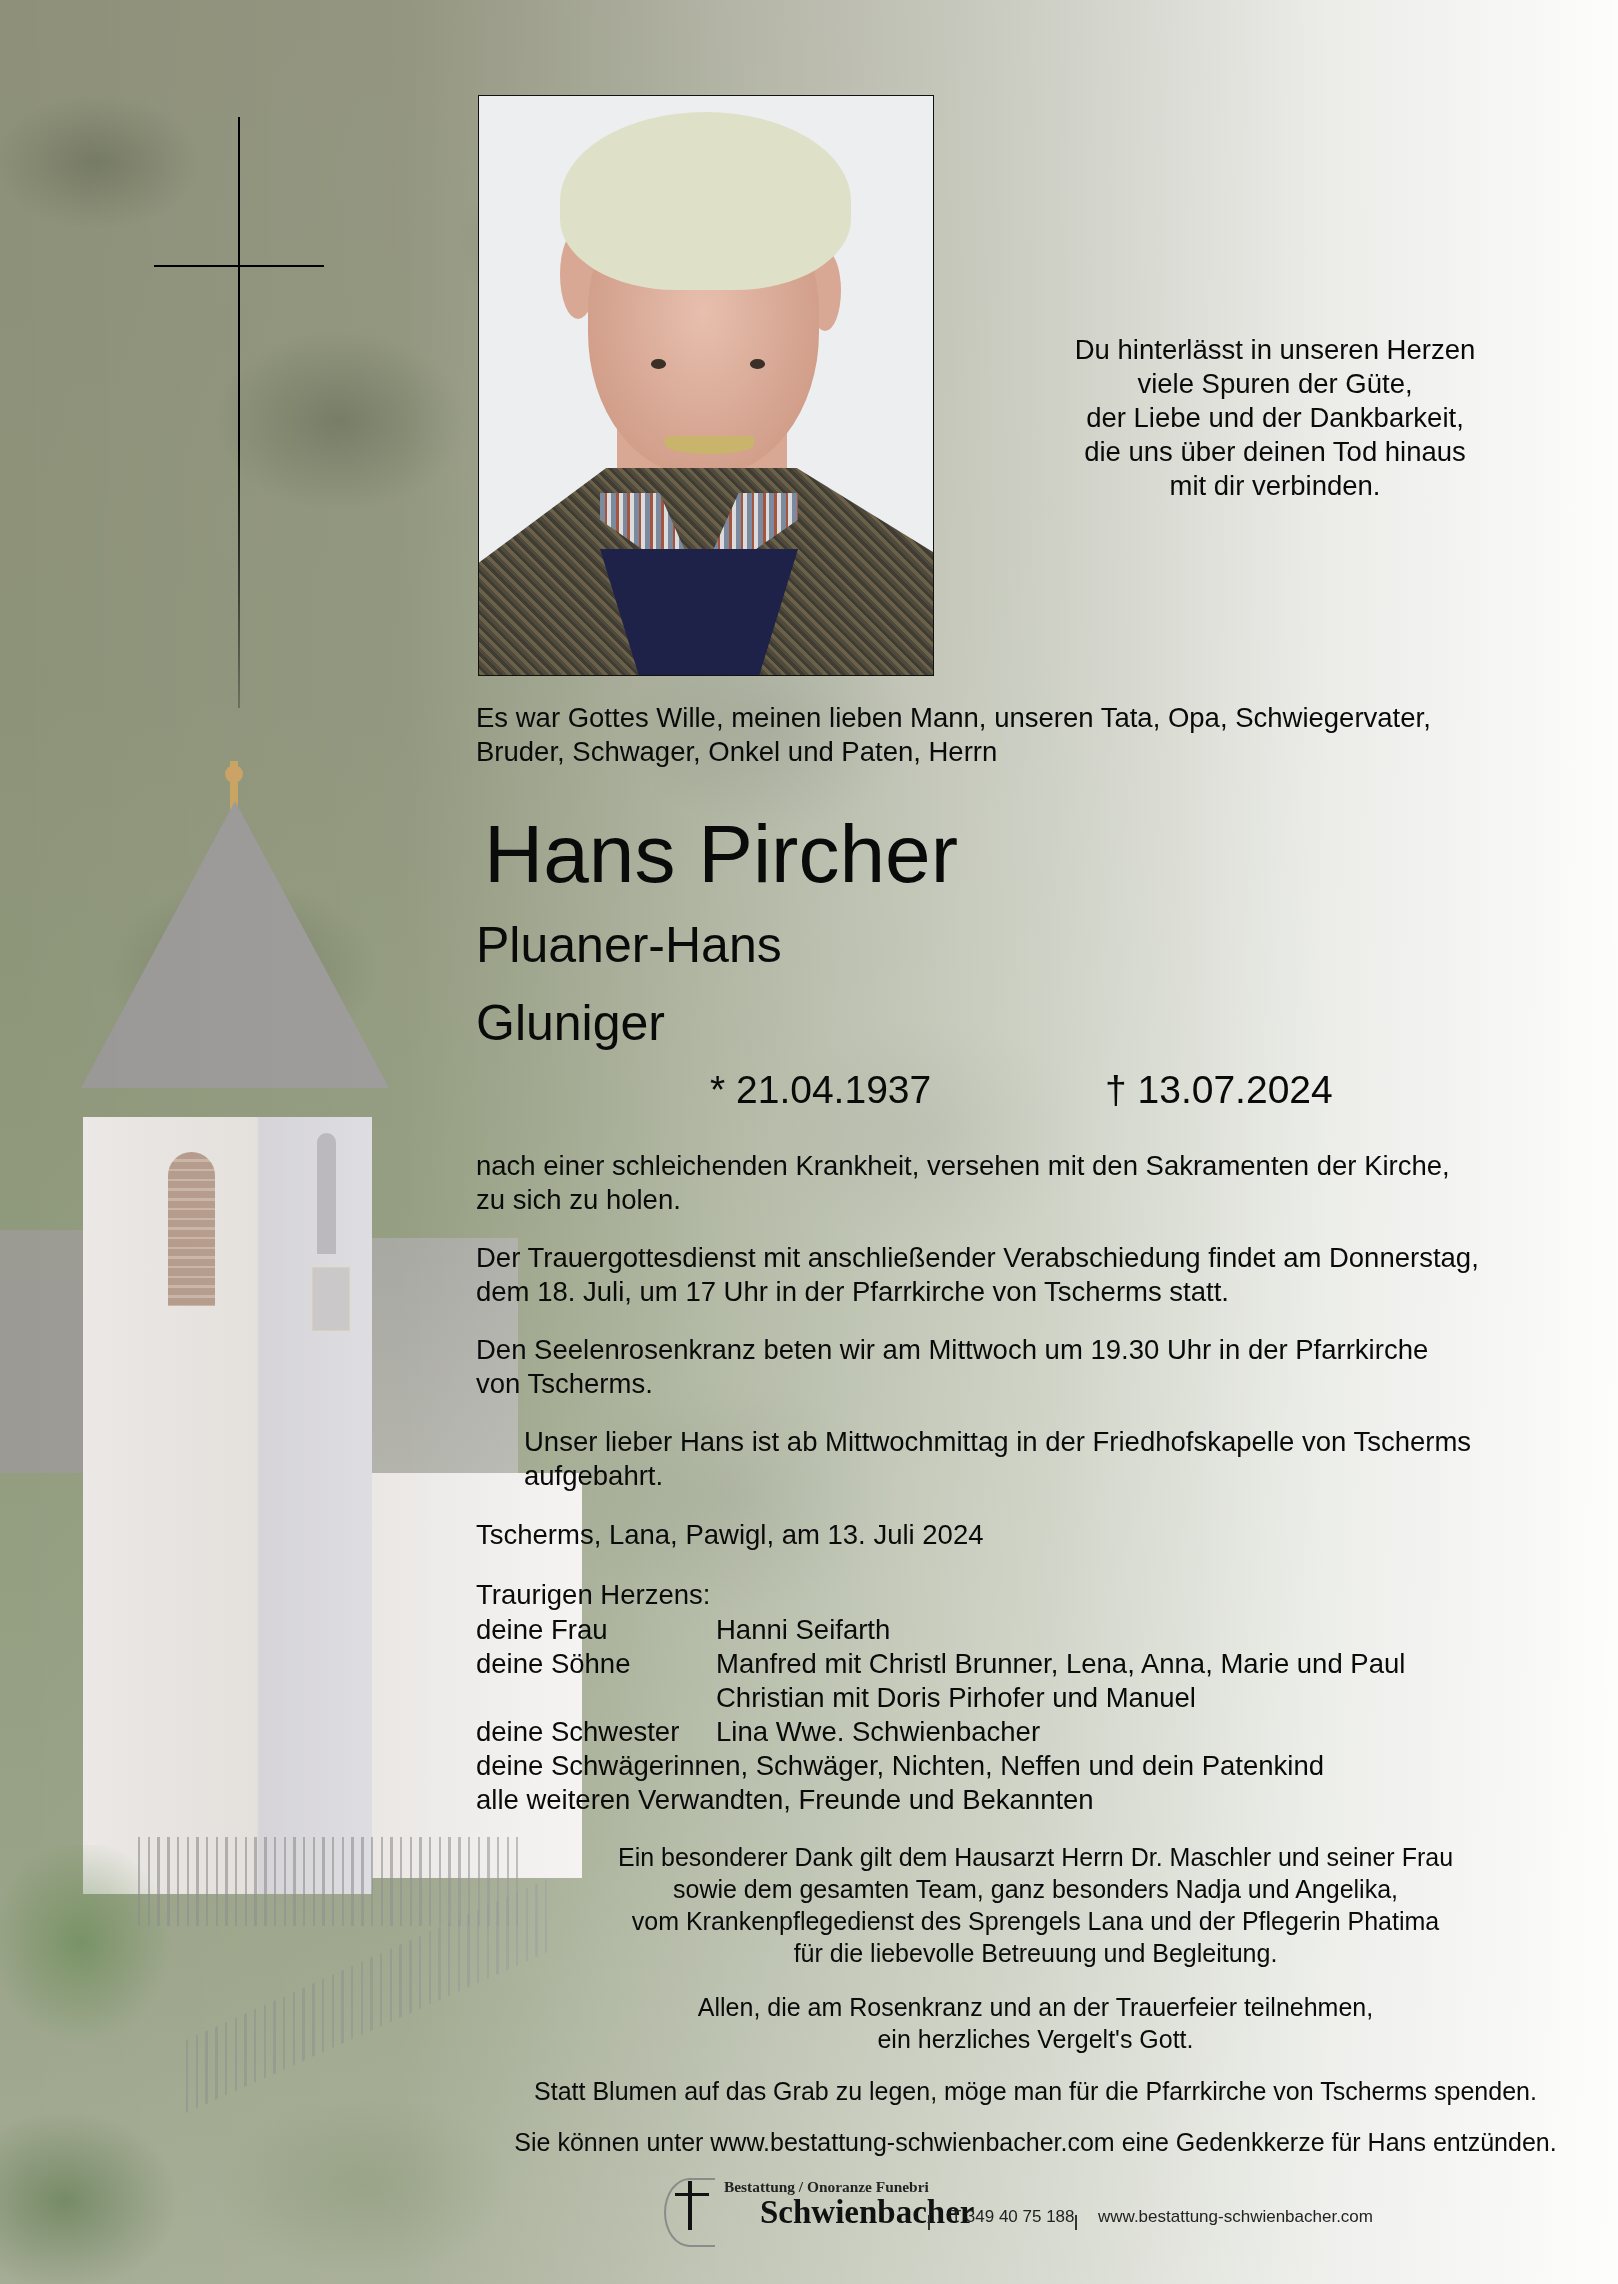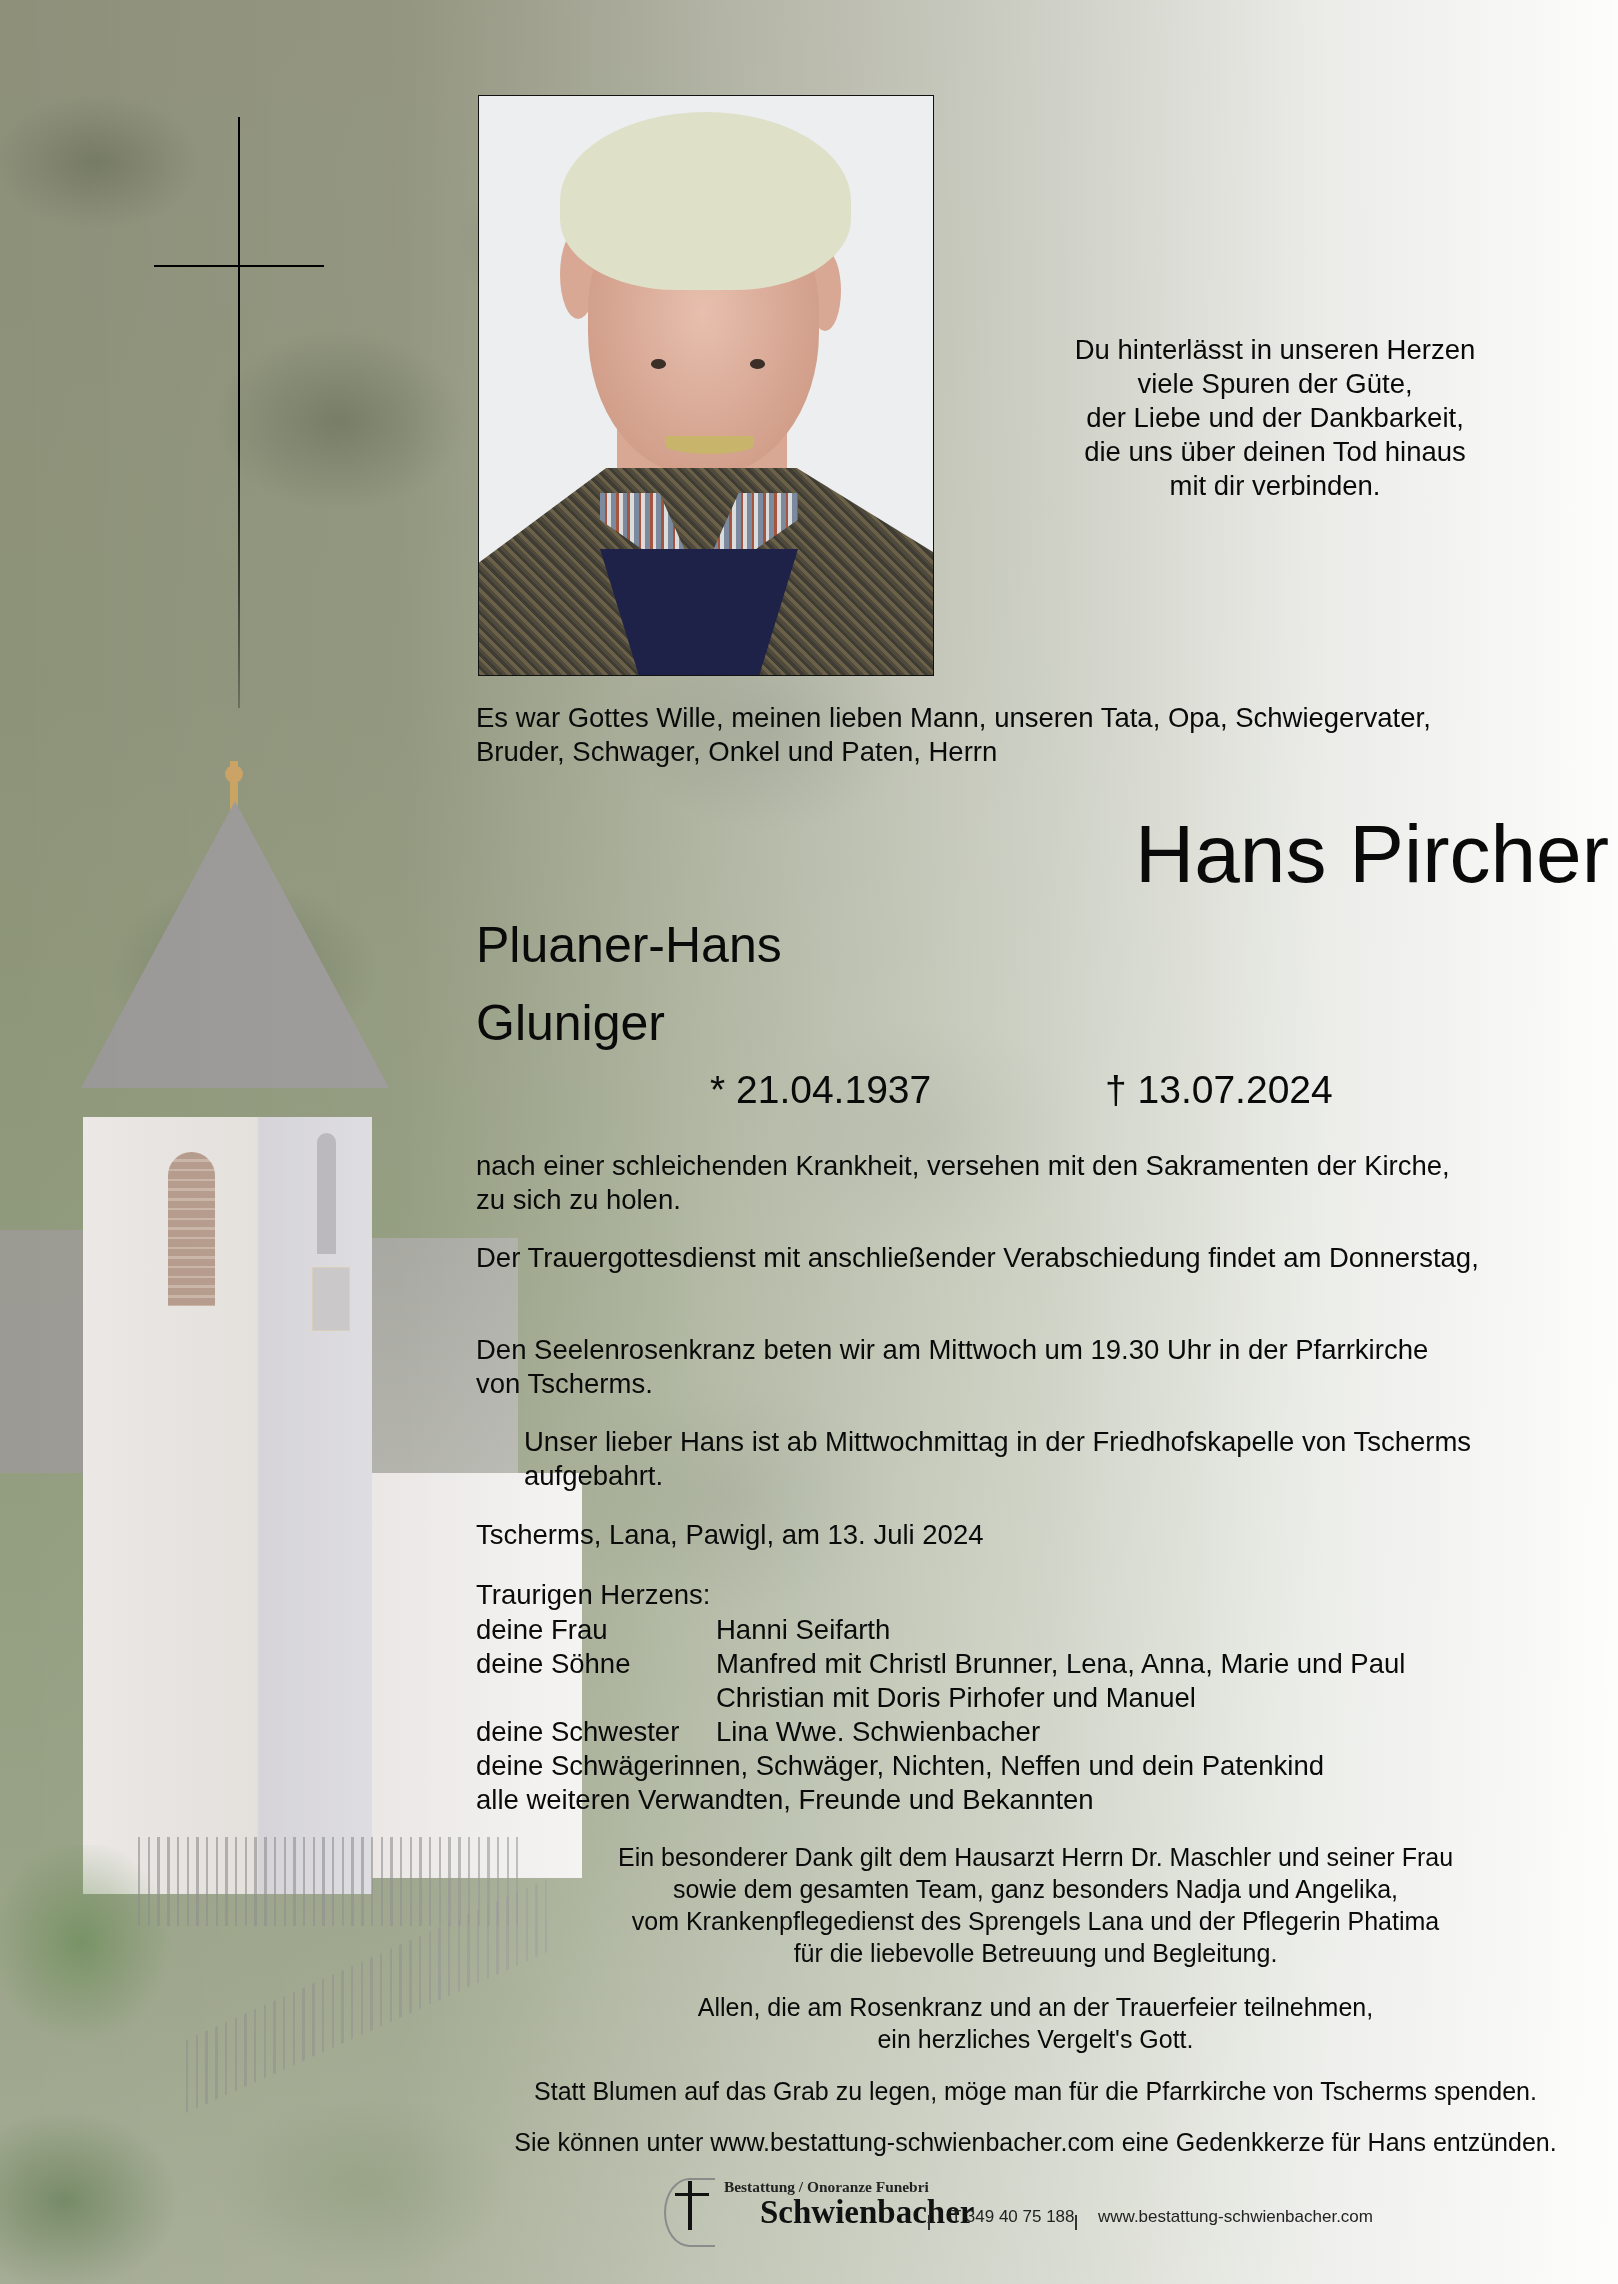--- a/index.html
+++ b/index.html
@@ -133,21 +133,21 @@
     
     .poem {
       position:absolute; left:1012px; top:333px; width:526px;
       text-align:center; font-size:27.5px; line-height:34px;
     }
     .intro {
       position:absolute; left:476px; top:701px; width:1101px;
       font-size:27.5px; line-height:34px;
     }
     .name {
-      position:absolute; left:476px; top:809px; width:1133px; text-align:right;
+      position:absolute; left:476px; top:809px; width:1133px; text-align:left;
       font-size:82px; line-height:89px; padding-left:8px; box-sizing:border-box;
     }
     .nickname { position:absolute; left:476px; top:916px; width:1133px; text-align:left; font-size:50px; line-height:58px; }
     .nickname2 { position:absolute; left:476px; top:994px; width:1133px; font-size:50px; line-height:58px; }
     .dates { position:absolute; left:0; top:1065px; width:1619px; font-size:39px; line-height:49px; }
     .dates .birth { position:absolute; left:710px; }
     .dates .death { position:absolute; left:1105px; }
 
     .para { position:absolute; left:476px; width:1117px; font-size:27.5px; line-height:34px; }
     .p1 { top:1149px; }
@@ -242,20 +242,21 @@
   <span class="birth">* 21.04.1937</span>
   <span class="death">† 13.07.2024</span>
 </div>
 
 <div class="para p1">
   <div>nach einer schleichenden Krankheit, versehen mit den Sakramenten der Kirche,</div>
   <div>zu sich zu holen.</div>
 </div>
 <div class="para p2">
   <div>Der Trauergottesdienst mit anschließender Verabschiedung findet am Donnerstag,</div>
+  <div>dem 18. Juli, um 17 Uhr in der Pfarrkirche von Tscherms statt.</div>
 </div>
 <div class="para p3">
   <div>Den Seelenrosenkranz beten wir am Mittwoch um 19.30 Uhr in der Pfarrkirche</div>
   <div>von Tscherms.</div>
 </div>
 <div class="para p4">
   <div>Unser lieber Hans ist ab Mittwochmittag in der Friedhofskapelle von Tscherms</div>
   <div>aufgebahrt.</div>
 </div>
 <div class="para p5">Tscherms, Lana, Pawigl, am 13. Juli 2024</div>

